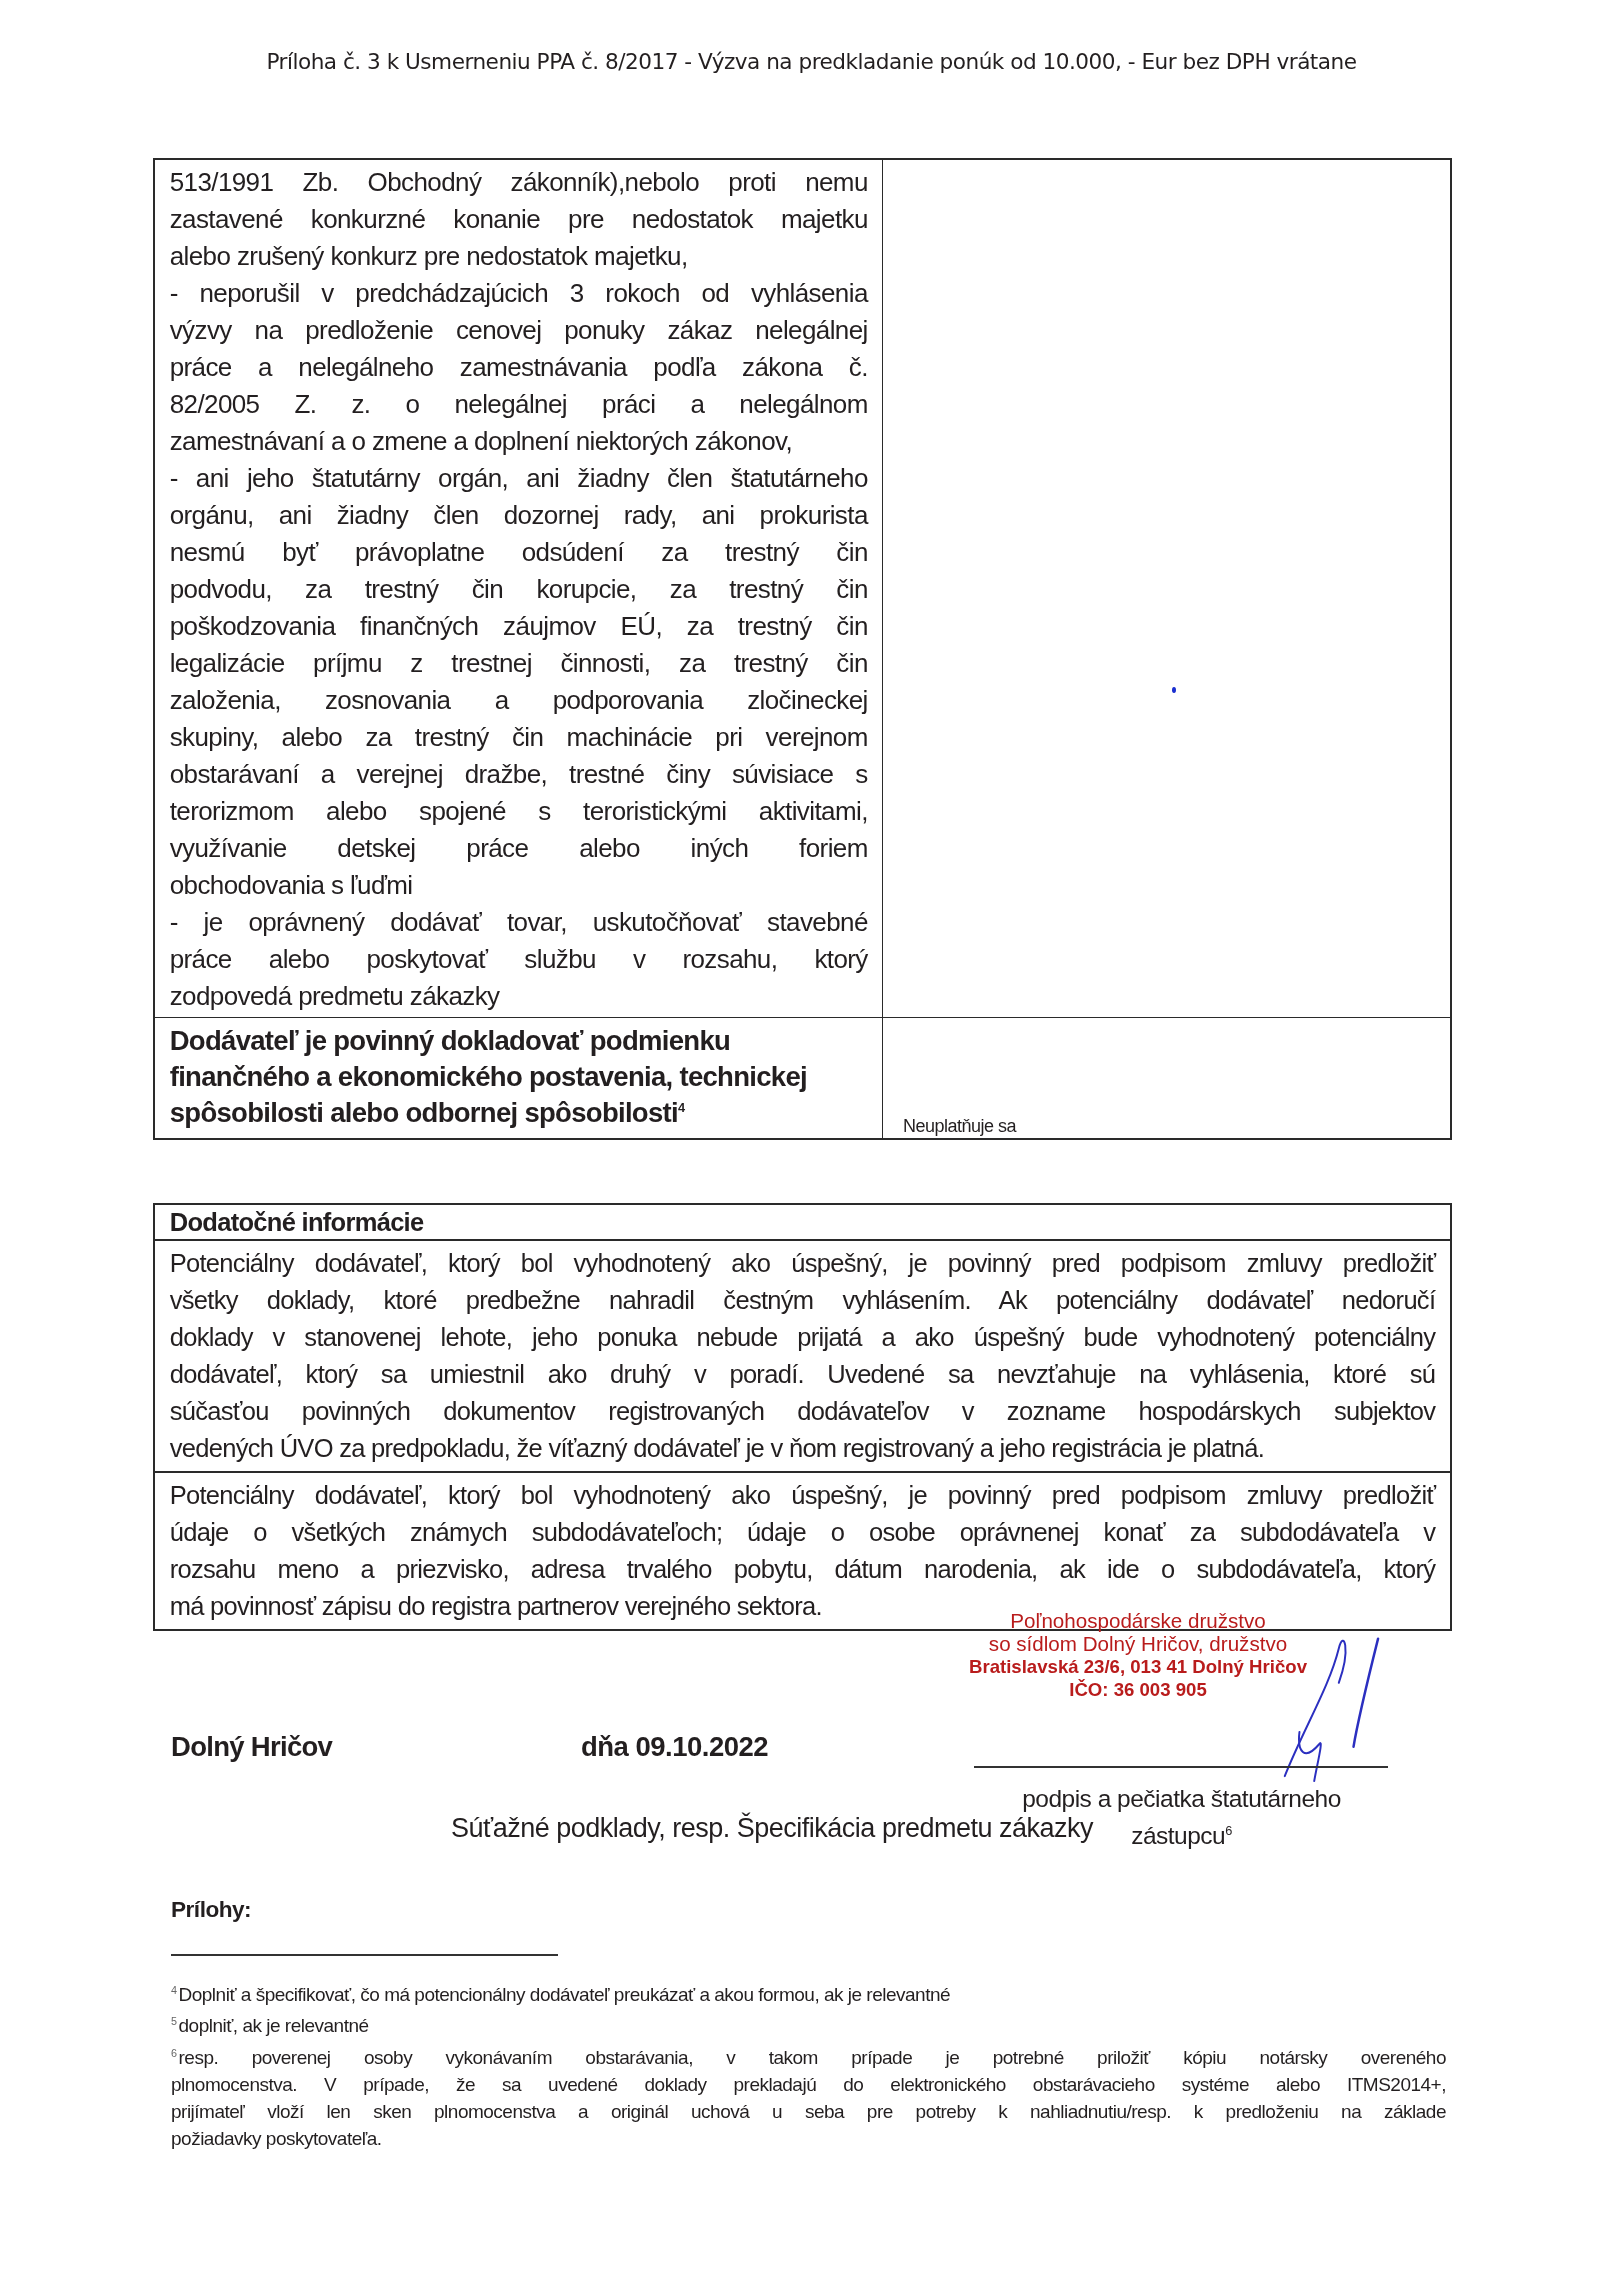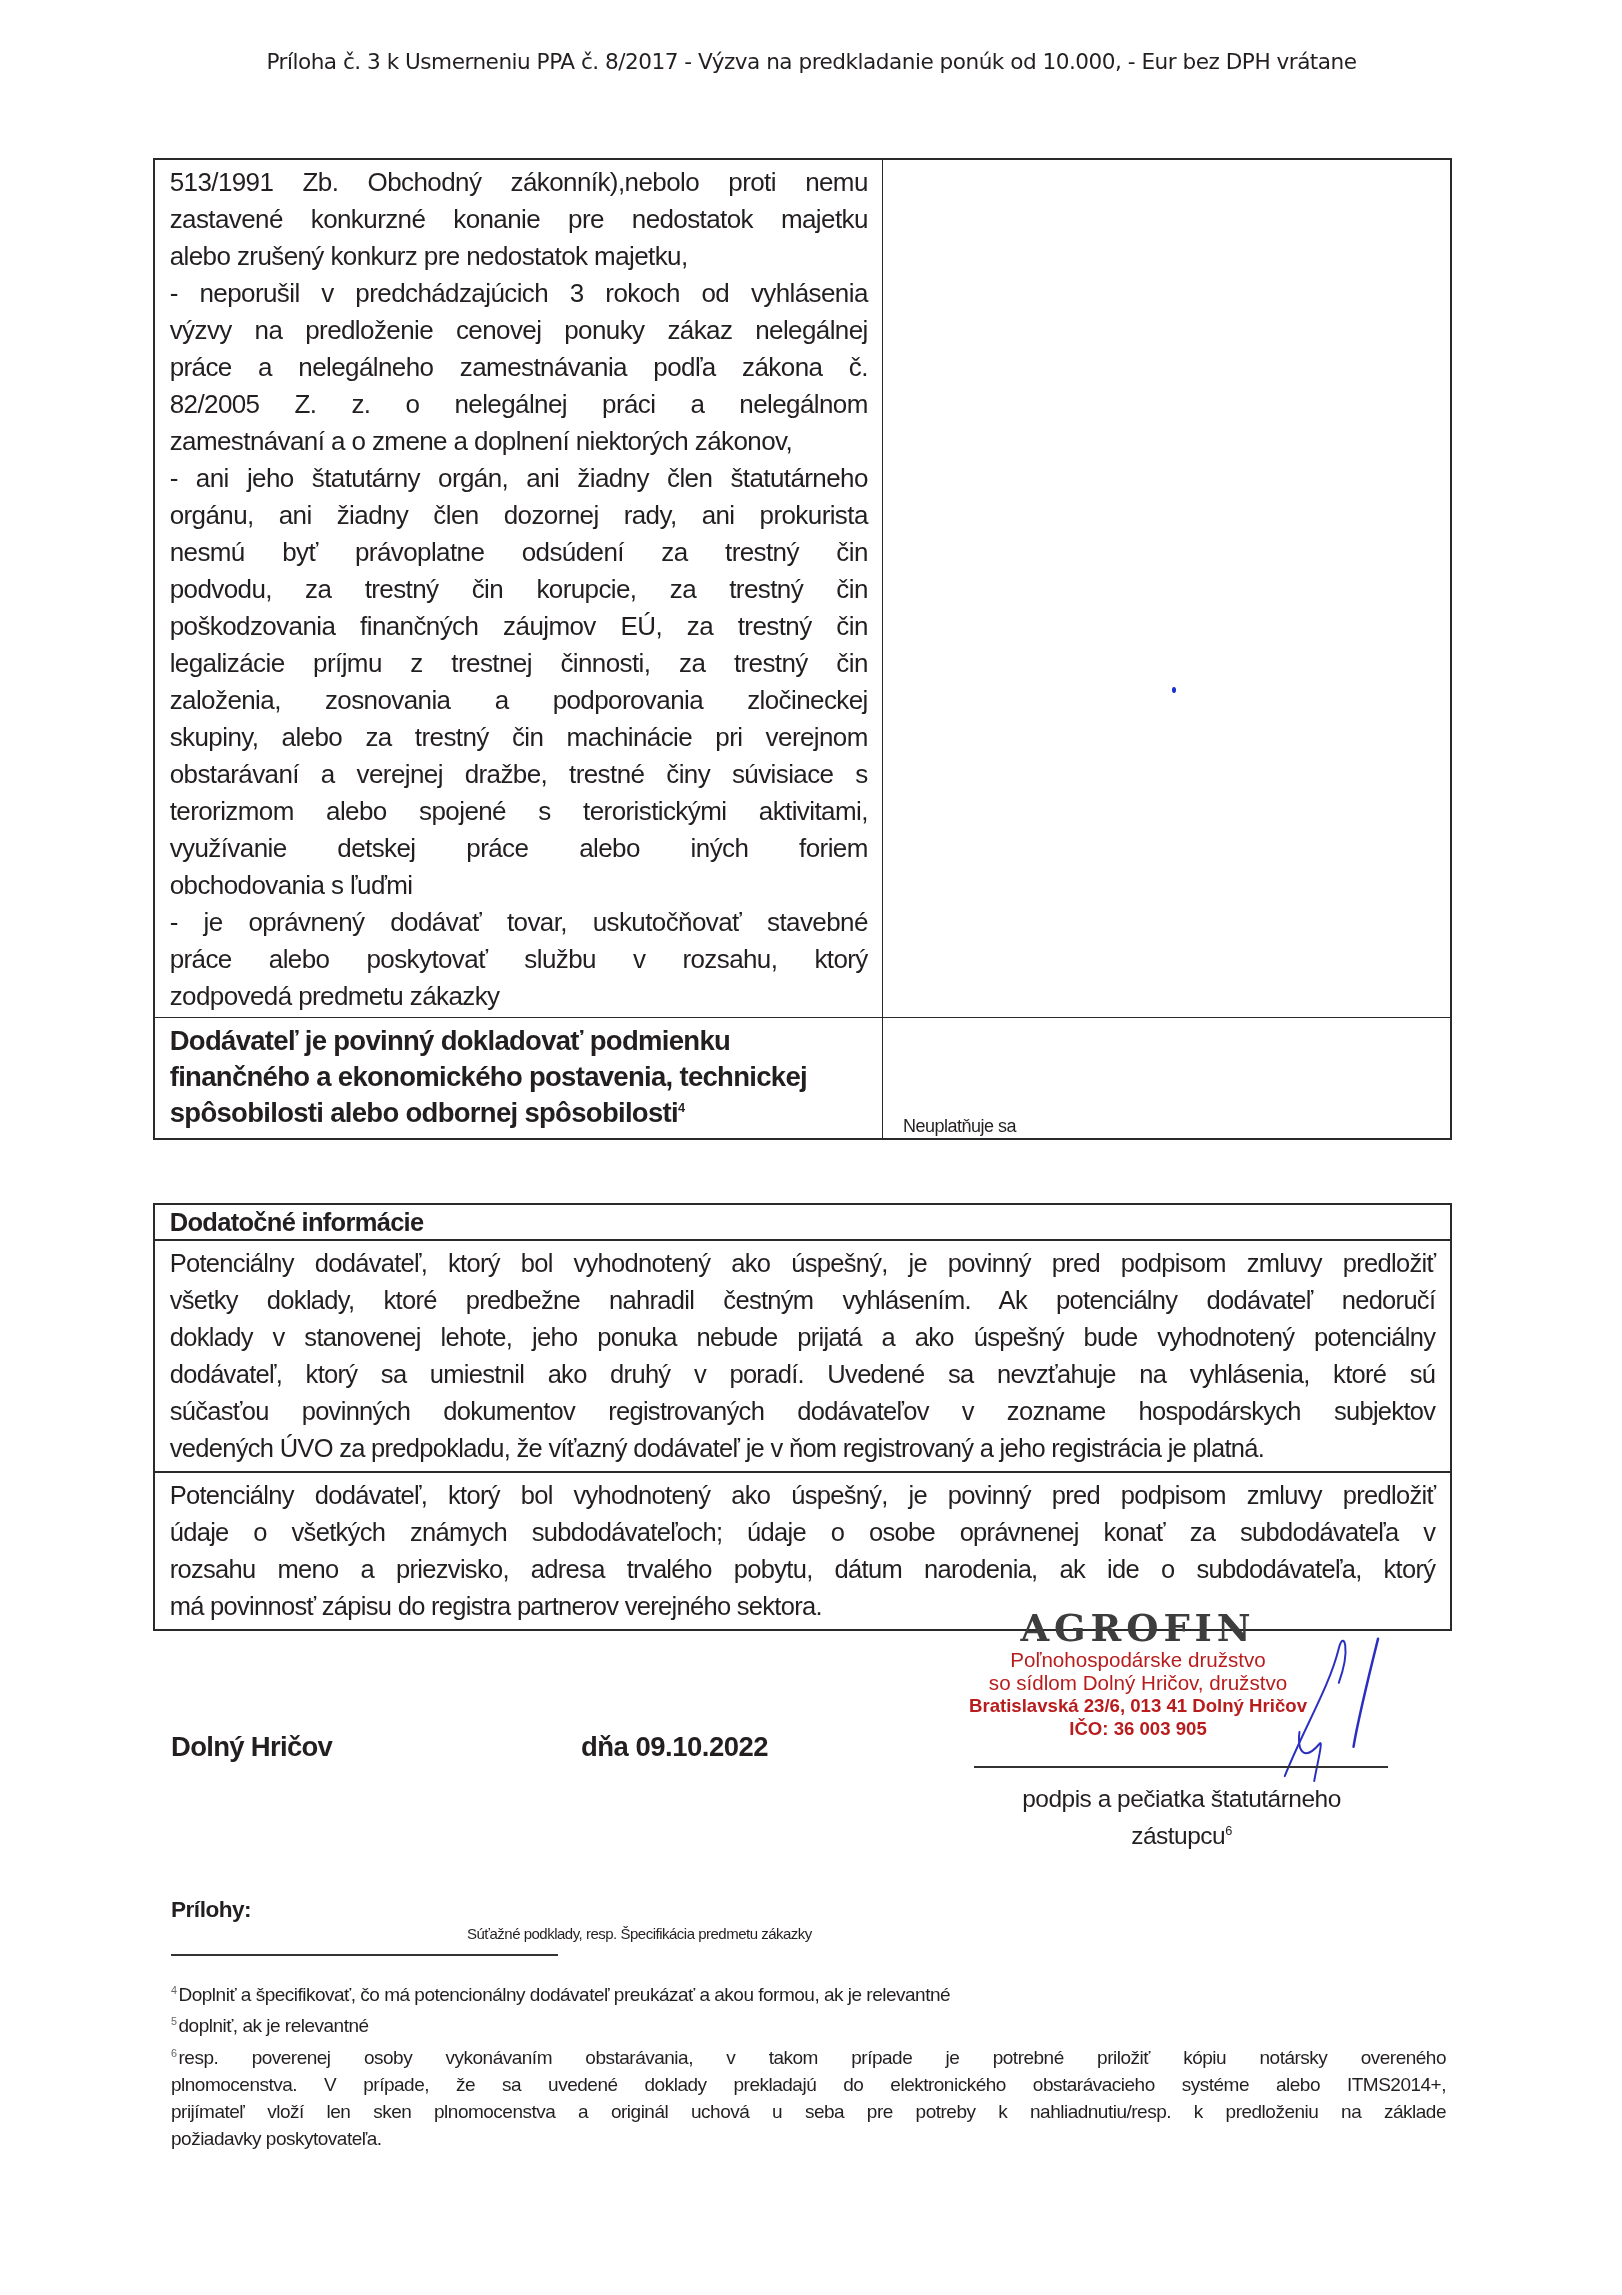--- a/index.html
+++ b/index.html
@@ -30,21 +30,21 @@
   .stamp { left: 893px; top: 1609px; width: 490px; text-align: center; color: #4a4a4a; }
   .stamp-logo { font-family: "DejaVu Serif", serif; font-weight: bold; font-size: 37px; letter-spacing: 4.9px; color: #3d3d3d; line-height: 39px; }
   .stamp-line { font-family: "Liberation Sans", sans-serif; font-size: 20.6px; line-height: 23px; color: #b91c1c; }
   .stamp-line.bold { font-weight: bold; font-size: 18.6px; }
   .sig { left: 1265px; top: 1619px; width: 123px; height: 167px; }
   .sigrule { left: 974px; top: 1766px; width: 414px; height: 2px; background: #333; }
   .sigcap { left: 956px; top: 1780px; width: 451px; text-align: center; font-size: 24.5px; line-height: 37px; letter-spacing: -0.5px; }
   .place { left: 171px; top: 1731px; font-size: 27.5px; font-weight: bold; letter-spacing: -0.7px; }
   .date { left: 581px; top: 1731px; font-size: 27.5px; font-weight: bold; letter-spacing: -0.5px; }
   .prilohy-lbl { left: 171px; top: 1897px; font-size: 22.6px; font-weight: bold; letter-spacing: -0.5px; }
-  .prilohy-val { left: 451px; top: 1925px; font-size: 15px; letter-spacing: -0.5px; margin-left: 16px; }
+  .prilohy-val { left: 451px; top: 1813px; font-size: 27px; letter-spacing: -0.5px; }
   .fnrule { left: 171px; top: 1954px; width: 387px; height: 2px; background: #333; }
   .footnotes { left: 171px; top: 1977px; width: 1275px; font-size: 19px; line-height: 27px; letter-spacing: -0.5px; }
   .footnotes .fn { display: block; }
   .footnotes sup { font-size: 10.8px; vertical-align: super; color: #666; margin-right: 2px; }
   .footnotes .just { text-align: justify; text-align-last: justify; }
   .dot { left: 1172px; top: 687px; width: 3.9px; height: 5.9px; border-radius: 50%; background: #1a2fd0; }
   sup.s { font-size: 12.8px; vertical-align: super; line-height: 0; }
 </style>
 </head>
 <body>
@@ -120,21 +120,20 @@
           <span class="ln">rozsahu meno a priezvisko, adresa trvalého pobytu, dátum narodenia, ak ide o subdodávateľa, ktorý</span>
           <span class="ln last">má povinnosť zápisu do registra partnerov verejného sektora.</span>
         </td>
   </tr>
 </tbody>
   </table>
 
 <div class="abs dot"></div>
 
 <div class="abs stamp">
-  <div class="stamp-logo">AGROFIN</div>
   <div class="stamp-line">Poľnohospodárske družstvo</div>
   <div class="stamp-line">so sídlom Dolný Hričov, družstvo</div>
   <div class="stamp-line bold">Bratislavská 23/6, 013 41 Dolný Hričov</div>
   <div class="stamp-line bold">IČO: 36 003 905</div>
 </div>
 
 <svg class="abs sig" viewBox="0 0 250 340">
   <path id="sigpath1" d="M150 130 C 175 60, 160 20, 150 60 C 130 140, 80 220, 40 320" fill="none" stroke-width="4" stroke-linecap="round" stroke="#2b2fc0"></path>
   <path id="sigpath2" d="M230 40 C 210 120, 190 200, 180 260" fill="none" stroke-width="5" stroke-linecap="round" stroke="#2b2fc0"></path>
   <path id="sigpath3" d="M70 230 C 65 270, 80 290, 110 255 C 120 240, 105 300, 100 330" fill="none" stroke-width="4" stroke-linecap="round" stroke="#2b2fc0"></path>

